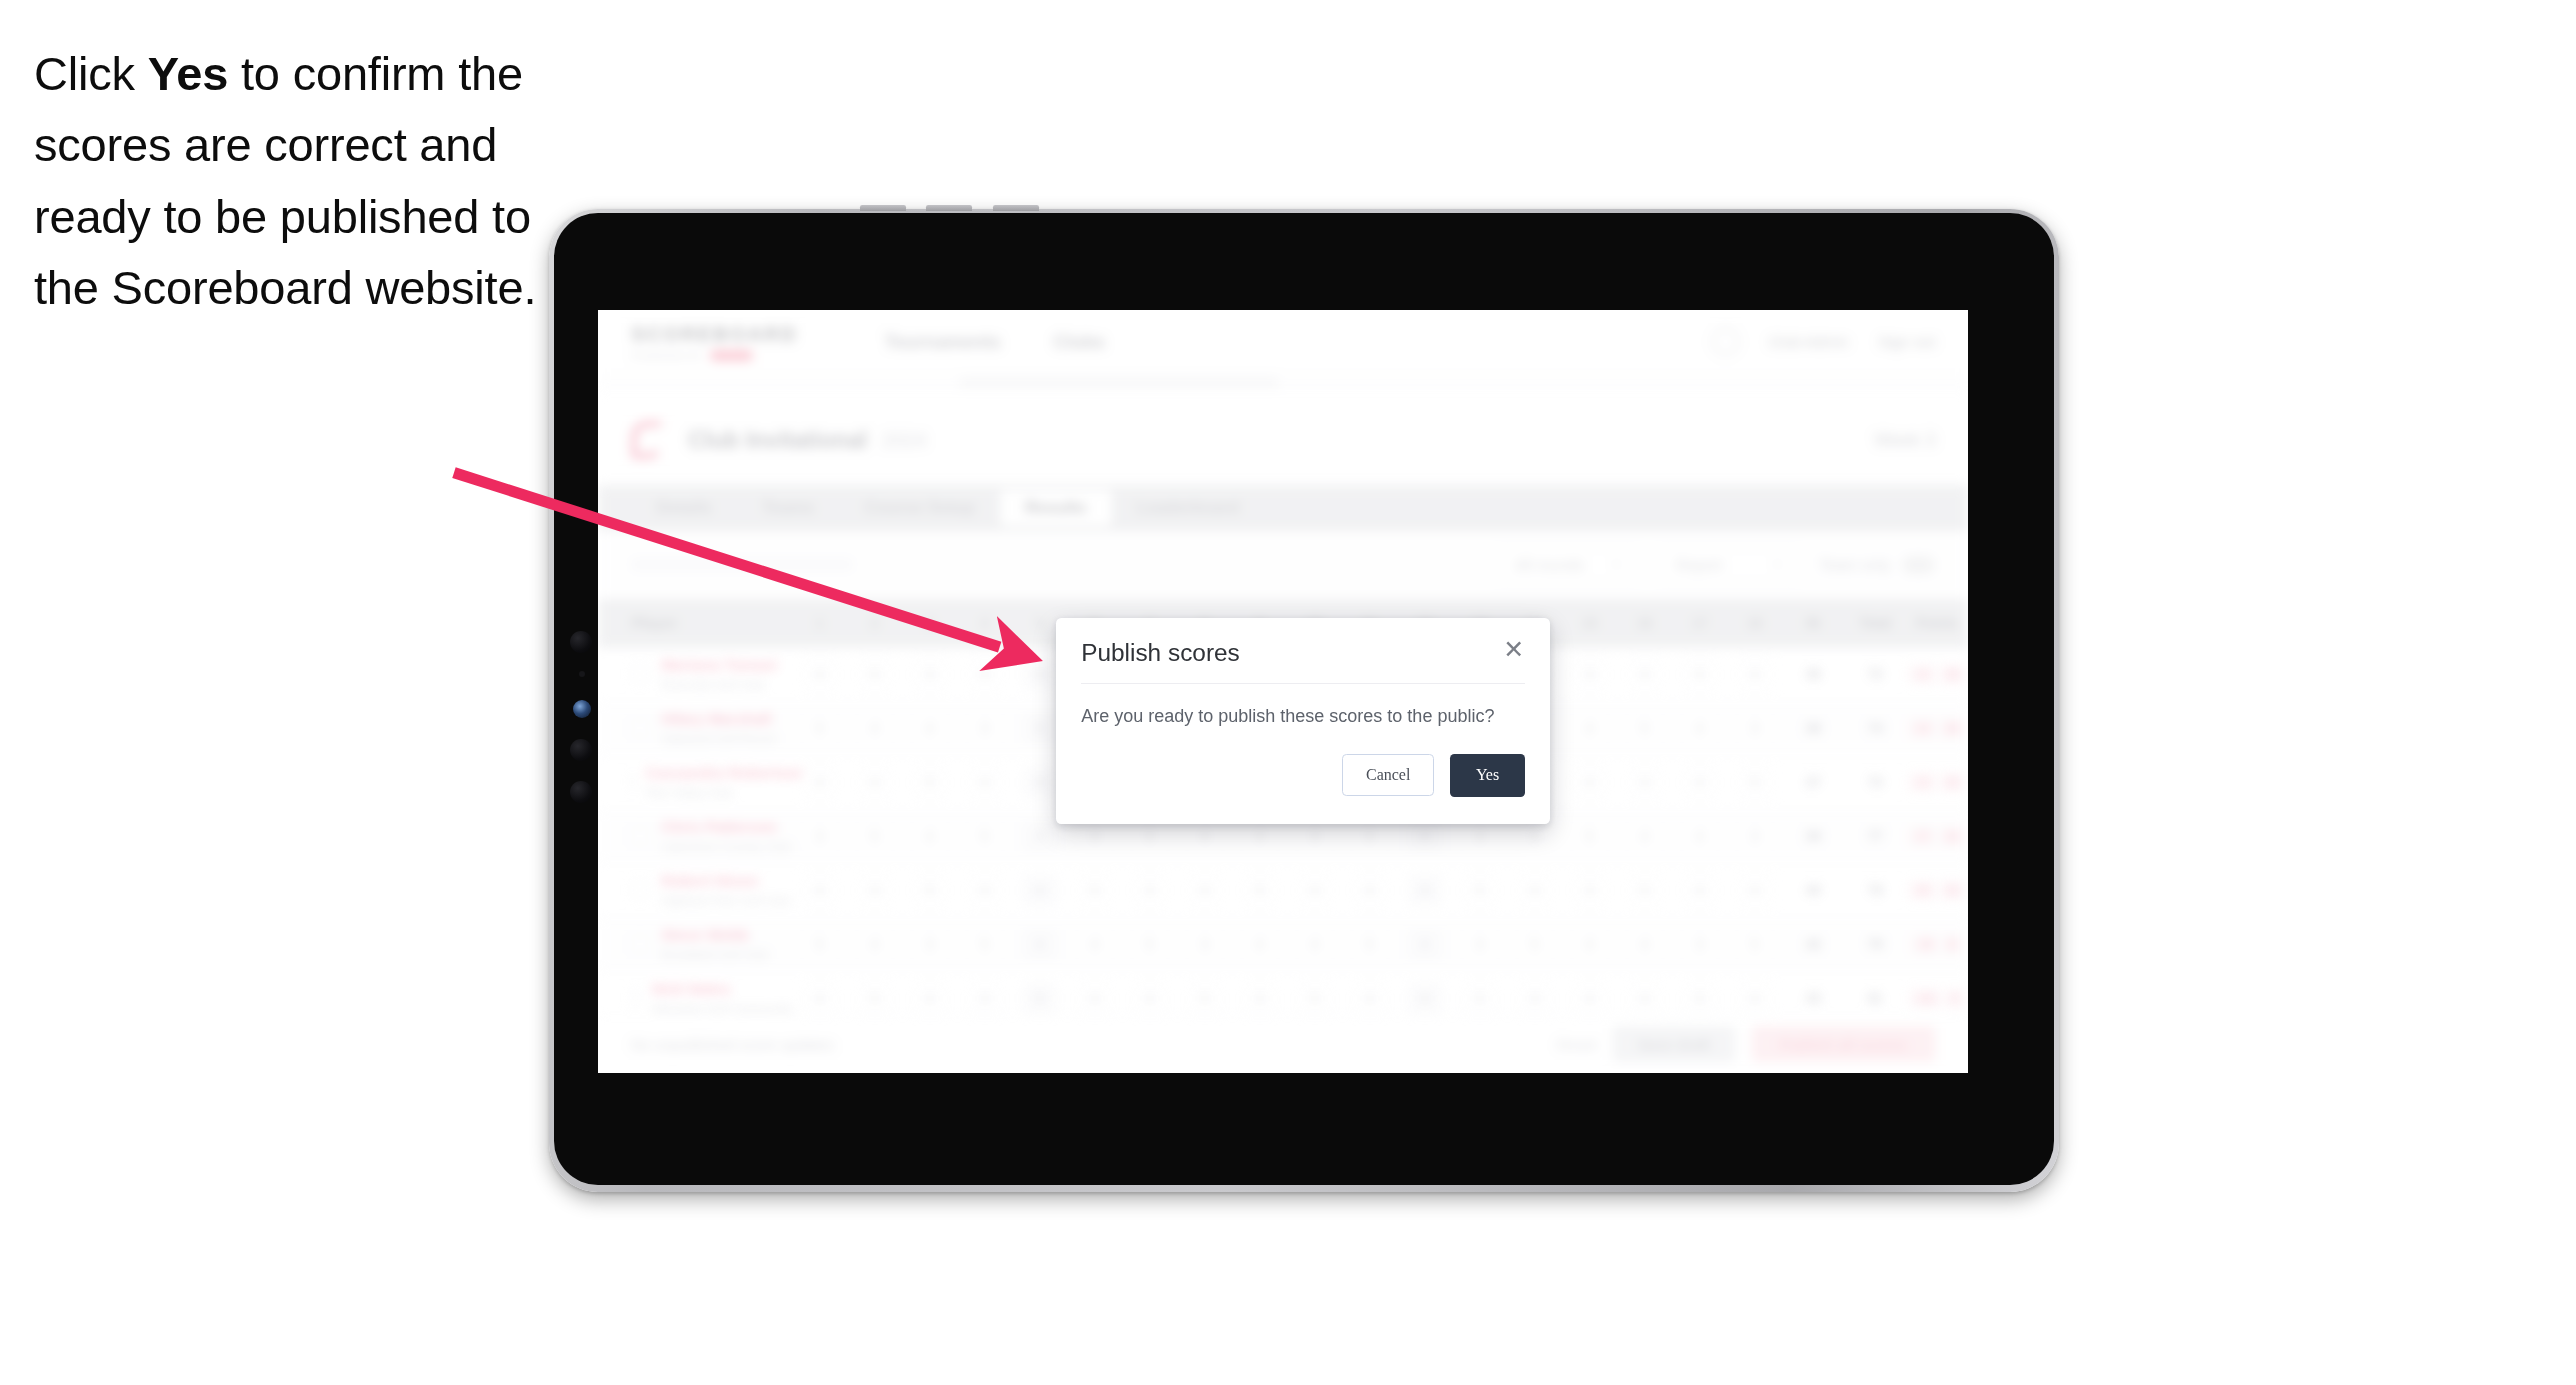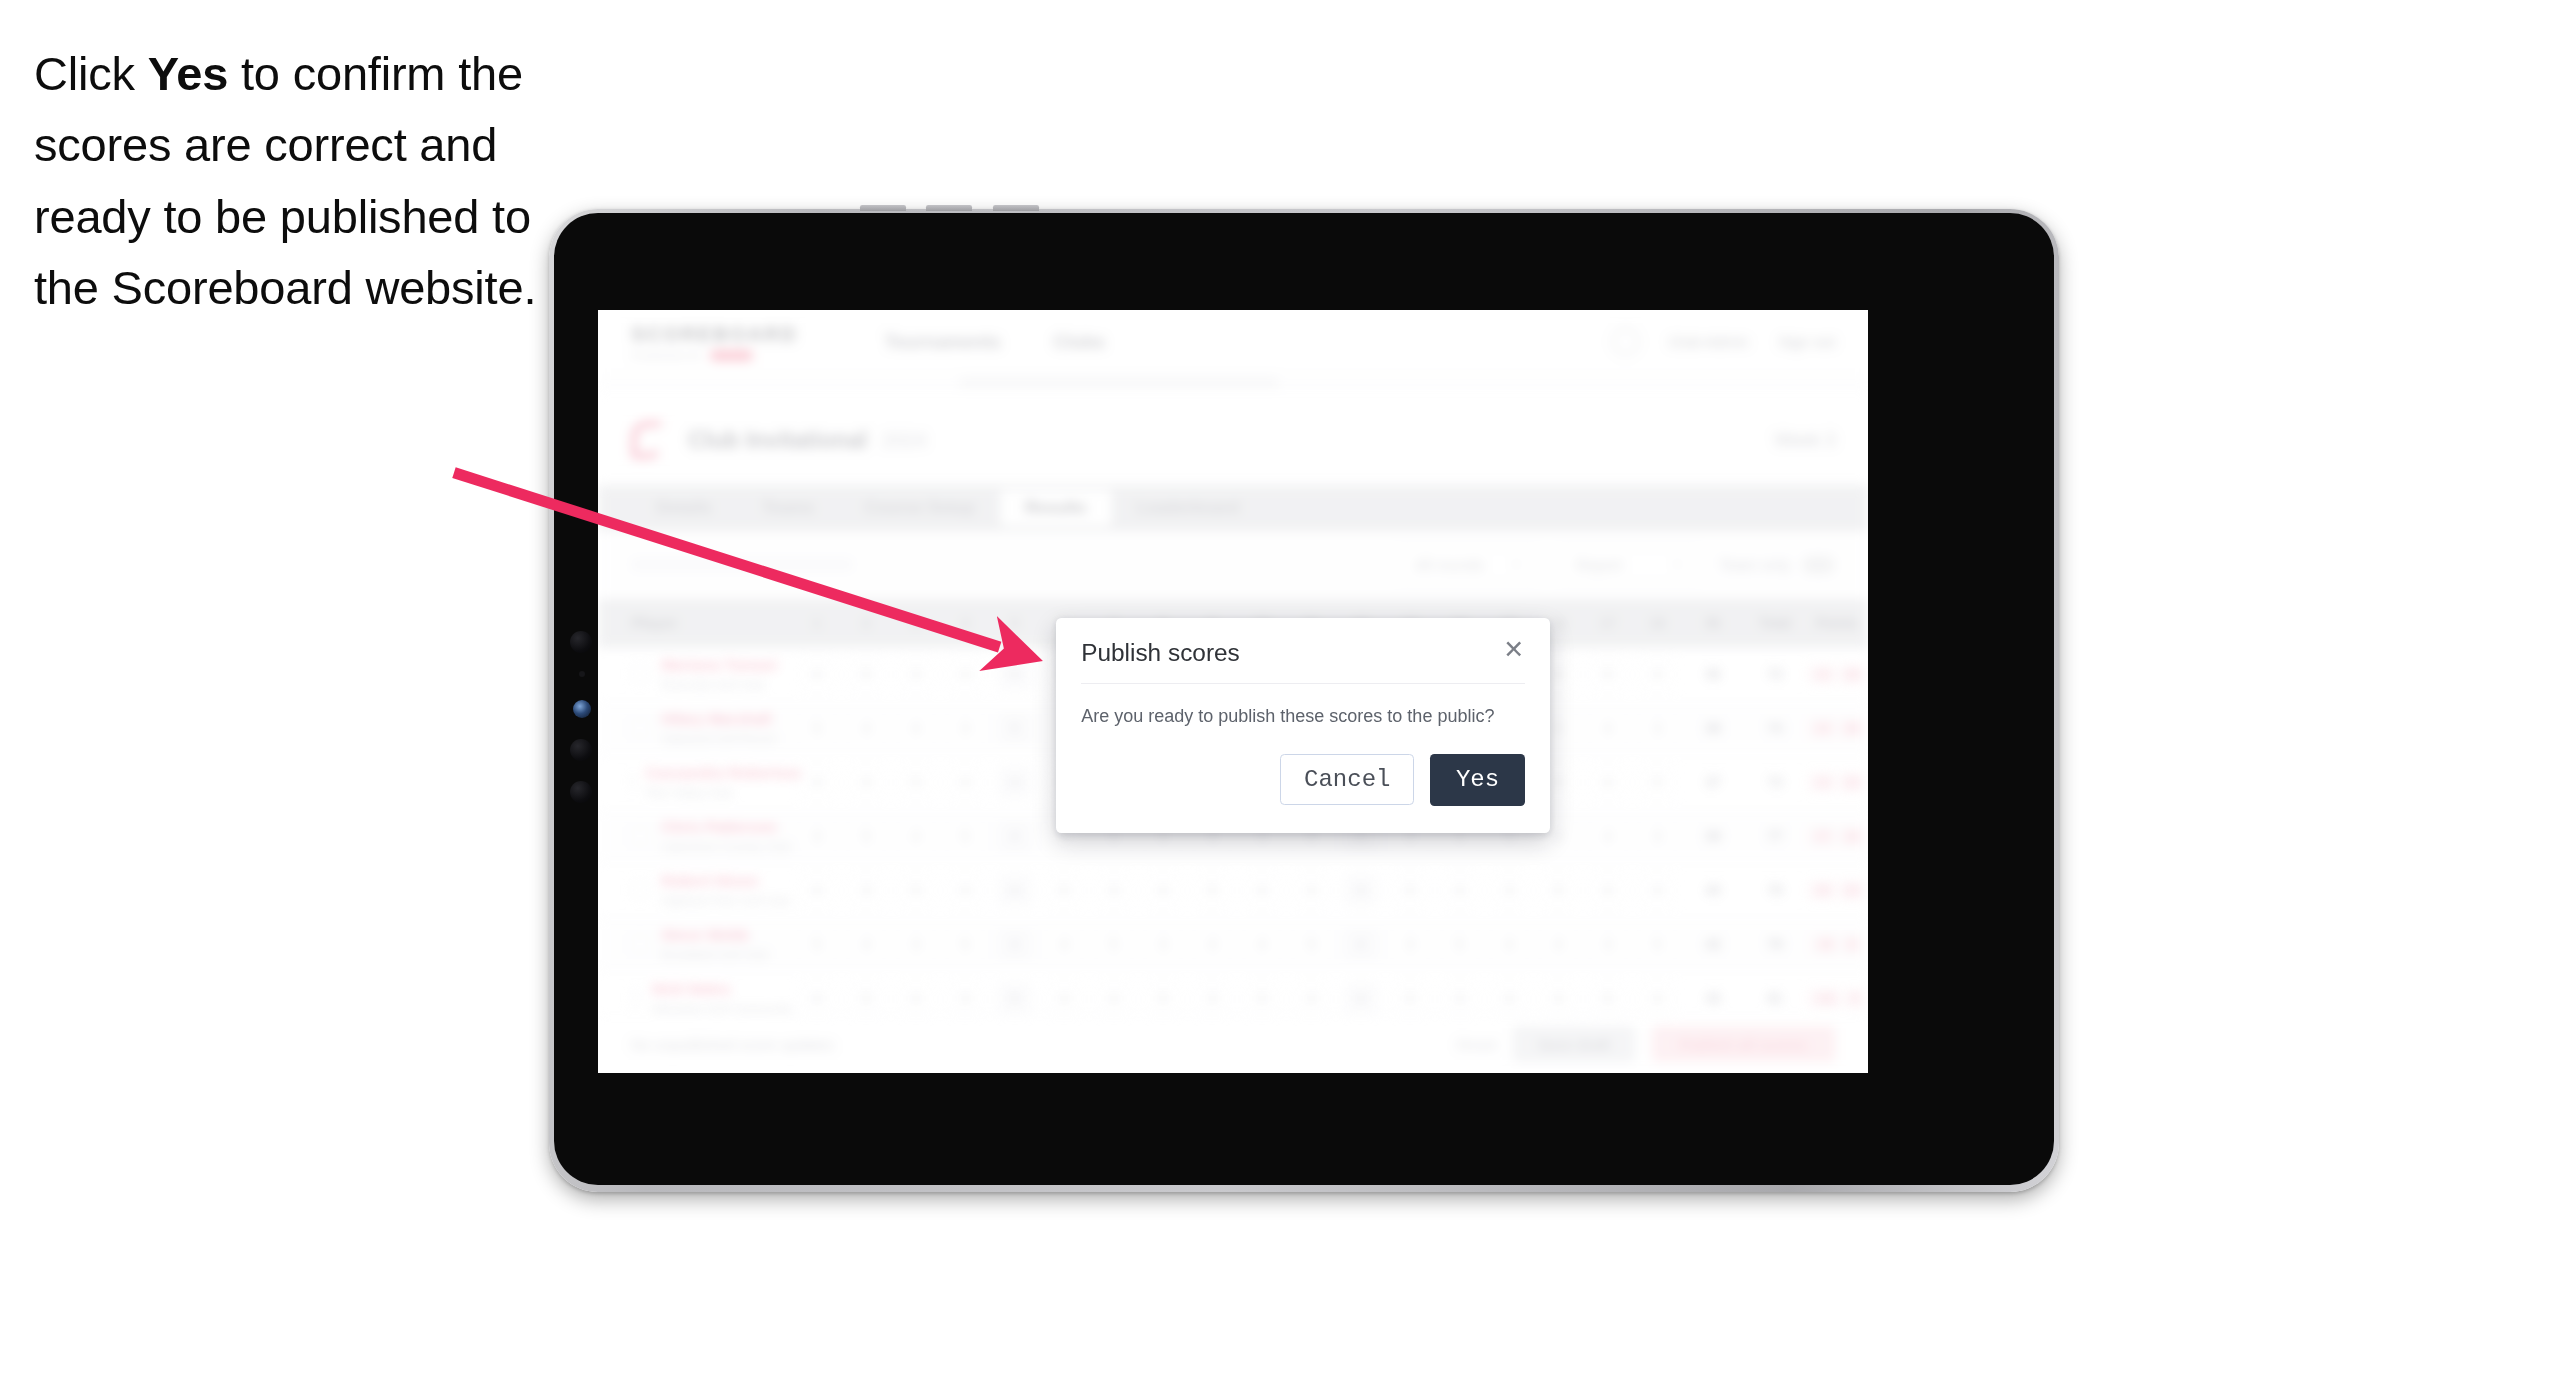--- a/index.html
+++ b/index.html
@@ -84,21 +84,21 @@
                    background: radial-gradient(circle at 38% 35%, #7fa6d8 0%, #2c4a78 46%, #0b1322 100%); }
   .sensor.cam-c  { left: 16.3px; top: 526px; width: 22px; height: 22px;
                    background: radial-gradient(circle at 35% 32%, #27272c 0%, #0d0d10 62%, #050506 100%); }
   .sensor.cam-d  { left: 16.3px; top: 568px; width: 22px; height: 22px;
                    background: radial-gradient(circle at 35% 32%, #27272c 0%, #0d0d10 62%, #050506 100%); }
 
   
   #screen {
     position: absolute;
     left: 44px; top: 97px;
-    width: 1270px; height: 763px;
+    width: 1370px; height: 763px;
     background: #ffffff;
     overflow: hidden;
   }
   #app-blur {
     position: absolute;
     inset: 0;
     filter: blur(5.2px);
     opacity: 0.30;
   }
 
@@ -258,22 +258,22 @@
     padding: 22px 25px 7.4px 25px;
   }
   #modal-msg {
     font-size: 18px; color: #5d626b; font-weight: 400;
   }
   #modal-foot {
     display: flex; justify-content: flex-end; align-items: center;
     gap: 15.5px; padding: 19px 25px 27px 25px;
   }
   .mbtn {
-    font-size: 24px; border-radius: 4.4px; cursor: pointer;
-    font-family: Liberation Mono, monospace;
+    font-size: 16px; border-radius: 4.4px; cursor: pointer;
+    font-family: Liberation Serif, serif;
   }
   #btn-cancel {
     padding: 11px 23px;
     background: #ffffff; color: #4a4f58;
     border: 1.5px solid #ccd6e8;
   }
   #btn-yes {
     padding: 12.6px 26px;
     background: #2c3748; color: #ffffff; border: none; font-weight: 500;
   }

